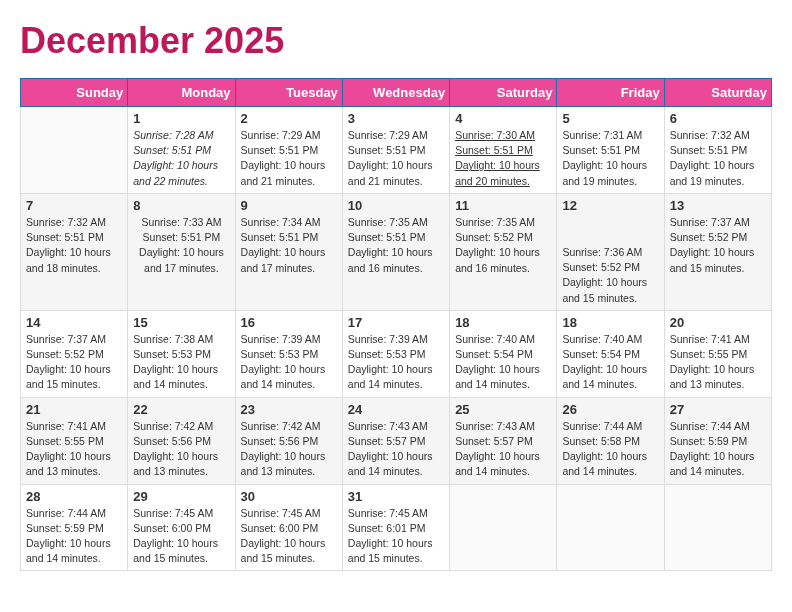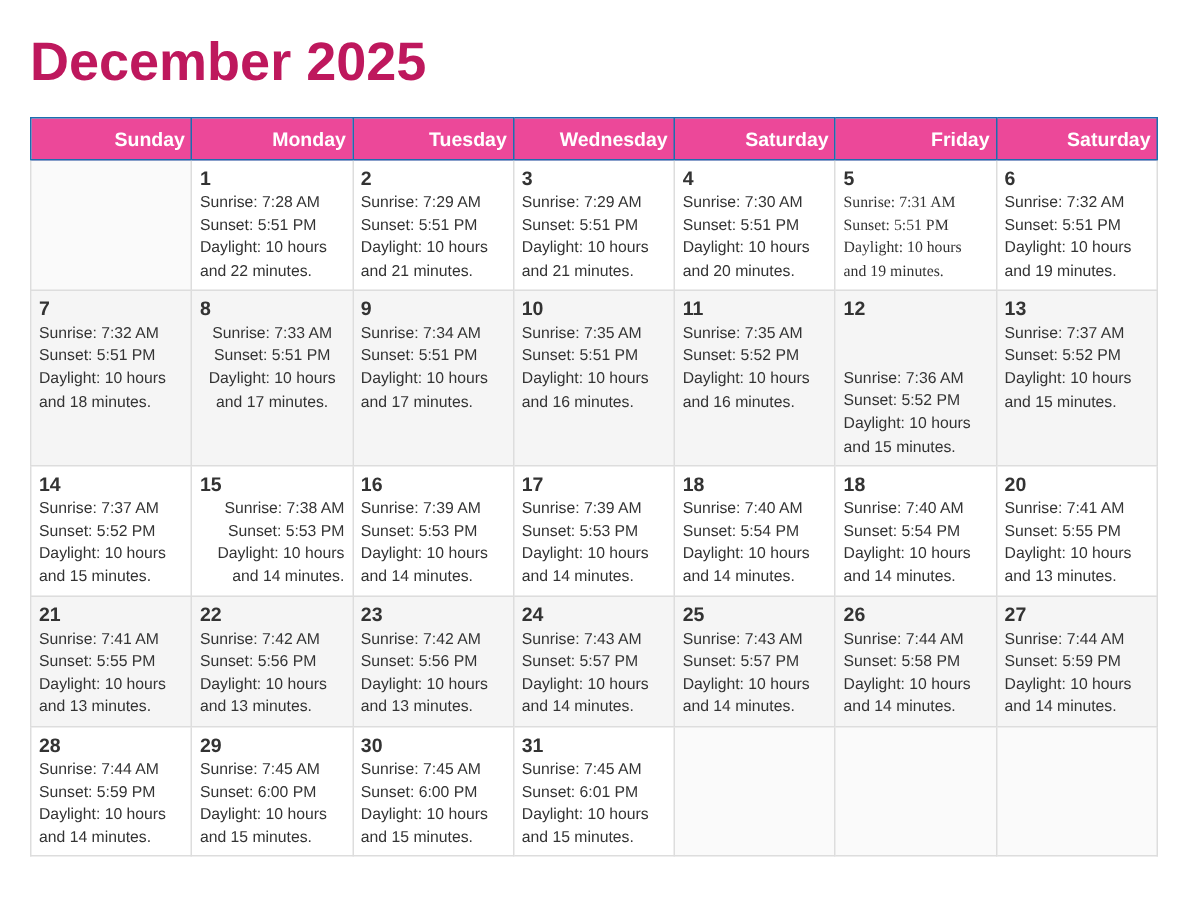--- a/index.html
+++ b/index.html
@@ -107,45 +107,45 @@
         <th>Saturday</th>
         <th>Friday</th>
         <th>Saturday</th>
       </tr>
   </thead>
   <tbody id="calendar-body">
   <tr>
         <td class="empty"></td>
         <td>
           <span class="day-number">1</span>
-          <div class="day-info" style="white-space: pre-line;">Sunrise: 7:28 AM
+          <div class="day-info" style="white-space: pre-line; font-style: italic;">Sunrise: 7:28 AM
 Sunset: 5:51 PM
 Daylight: 10 hours and 22 minutes.</div>
         </td>
         <td>
           <span class="day-number">2</span>
           <div class="day-info" style="white-space: pre-line;">Sunrise: 7:29 AM
 Sunset: 5:51 PM
 Daylight: 10 hours and 21 minutes.</div>
         </td>
         <td>
           <span class="day-number">3</span>
           <div class="day-info" style="white-space: pre-line;">Sunrise: 7:29 AM
 Sunset: 5:51 PM
 Daylight: 10 hours and 21 minutes.</div>
         </td>
         <td>
           <span class="day-number">4</span>
-          <div class="day-info" style="white-space: pre-line;">Sunrise: 7:30 AM
+          <div class="day-info" style="white-space: pre-line; text-decoration: underline;">Sunrise: 7:30 AM
 Sunset: 5:51 PM
 Daylight: 10 hours and 20 minutes.</div>
         </td>
         <td>
           <span class="day-number">5</span>
-          <div class="day-info" style="white-space: pre-line; font-family: Liberation Serif, serif;">Sunrise: 7:31 AM
+          <div class="day-info" style="white-space: pre-line;">Sunrise: 7:31 AM
 Sunset: 5:51 PM
 Daylight: 10 hours and 19 minutes.</div>
         </td>
         <td>
           <span class="day-number">6</span>
           <div class="day-info" style="white-space: pre-line;">Sunrise: 7:32 AM
 Sunset: 5:51 PM
 Daylight: 10 hours and 19 minutes.</div>
         </td>
       </tr>
@@ -195,21 +195,21 @@
       </tr>
       <tr>
         <td>
           <span class="day-number">14</span>
           <div class="day-info" style="white-space: pre-line;">Sunrise: 7:37 AM
 Sunset: 5:52 PM
 Daylight: 10 hours and 15 minutes.</div>
         </td>
         <td>
           <span class="day-number">15</span>
-          <div class="day-info" style="white-space: pre-line; text-align: right;">Sunrise: 7:38 AM
+          <div class="day-info" style="white-space: pre-line;">Sunrise: 7:38 AM
 Sunset: 5:53 PM
 Daylight: 10 hours and 14 minutes.</div>
         </td>
         <td>
           <span class="day-number">16</span>
           <div class="day-info" style="white-space: pre-line;">Sunrise: 7:39 AM
 Sunset: 5:53 PM
 Daylight: 10 hours and 14 minutes.</div>
         </td>
         <td>

